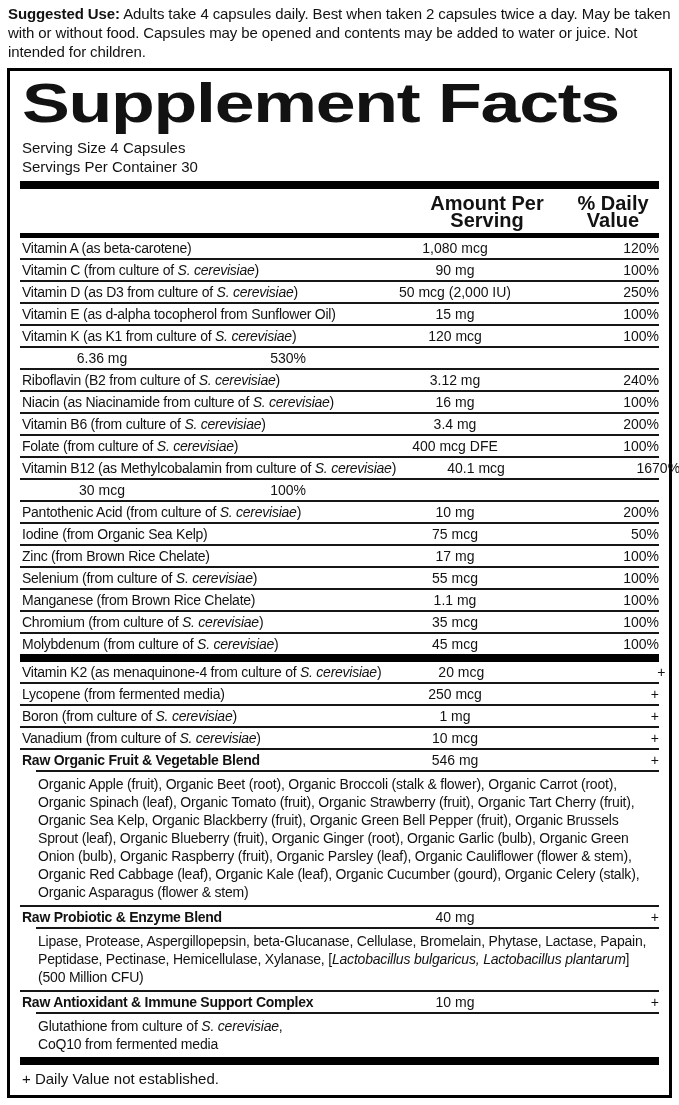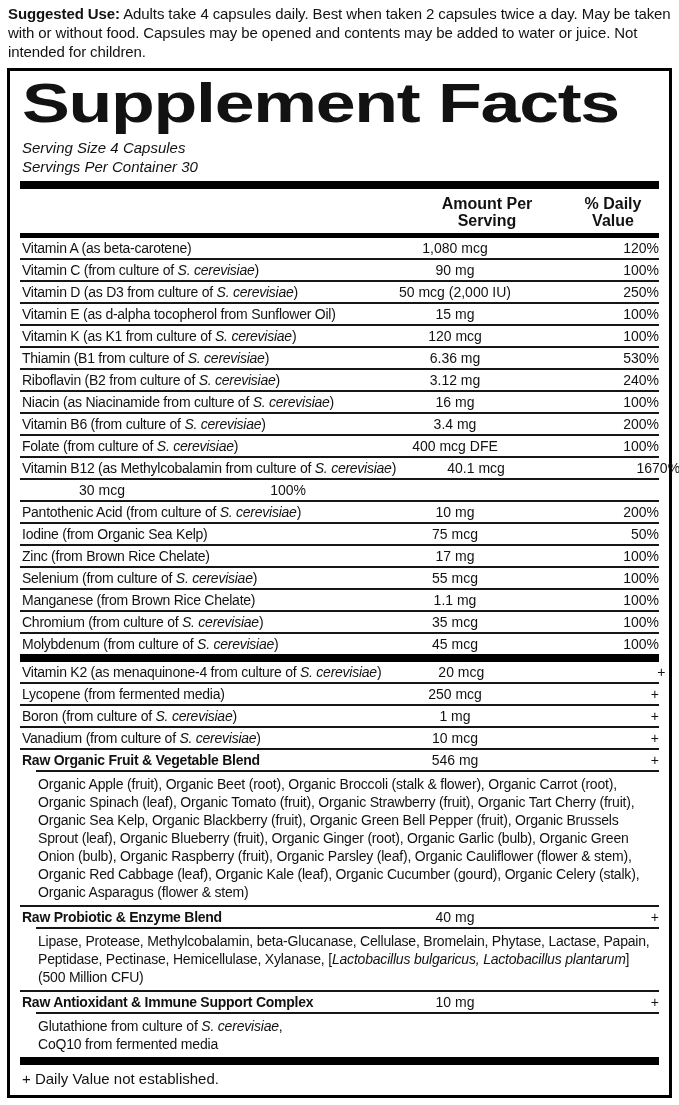--- a/index.html
+++ b/index.html
@@ -15,27 +15,27 @@
   .suggested b{font-weight:bold;}
 
   .panel{border:3px solid #000;padding:3px 10px 5px 10px;background:#fff;}
 
   .title{
     font-weight:bold;font-size:56px;line-height:58px;
     letter-spacing:-1px;white-space:nowrap;
     transform:scaleX(1.28);transform-origin:left center;
     margin:0 0 6px 2px;
   }
-  .serving{font-size:15px;line-height:19px;margin-left:2px;font-style:italic;}
+  .serving{font-size:15px;line-height:19px;margin-left:2px;}
 
   .bar{background:#000;height:8px;}
   .bar.thin{height:5px;}
   .bar.mt{margin-top:5px;}
 
-  .hdr-row{display:flex;align-items:flex-end;font-weight:bold;font-size:16px;line-height:17px;padding:6px 0 4px 0;}
+  .hdr-row{display:flex;align-items:flex-end;font-weight:bold;font-size:20px;line-height:17px;padding:6px 0 4px 0;}
   .hdr-spacer{flex:1;}
   .hdr-amount{width:160px;text-align:center;}
   .hdr-dv{width:92px;text-align:center;}
 
   .rows{}
   .row{display:flex;align-items:baseline;font-size:14px;line-height:17px;padding:2px 0 1px 2px;border-top:2px solid #161616;}
   .row.no-line{border-top:none;}
   .row .name{flex:1;white-space:nowrap;overflow:visible;letter-spacing:-0.25px;}
   .row .amount{width:160px;text-align:center;white-space:nowrap;flex:none;}
   .row .dv{width:92px;text-align:right;white-space:nowrap;flex:none;margin-left:32px;}
@@ -97,21 +97,20 @@
     <span class="name"><span>Vitamin E (as d-alpha tocopherol from Sunflower Oil)</span></span>
     <span class="amount">15 mg</span>
     <span class="dv">100%</span>
   </div>
         <div class="row">
     <span class="name"><span>Vitamin K (as K1 from culture of </span><i>S. cerevisiae</i><span>)</span></span>
     <span class="amount">120 mcg</span>
     <span class="dv">100%</span>
   </div>
         <div class="row">
-    <span class="name"><span>Thiamin (B1 from culture of </span><i>S. cerevisiae</i><span>)</span></span>
     <span class="amount">6.36 mg</span>
     <span class="dv">530%</span>
   </div>
         <div class="row">
     <span class="name"><span>Riboflavin (B2 from culture of </span><i>S. cerevisiae</i><span>)</span></span>
     <span class="amount">3.12 mg</span>
     <span class="dv">240%</span>
   </div>
         <div class="row">
     <span class="name"><span>Niacin (as Niacinamide from culture of </span><i>S. cerevisiae</i><span>)</span></span>
@@ -201,21 +200,21 @@
     <span class="name"><span>Raw Organic Fruit &amp; Vegetable Blend</span></span>
     <span class="amount">546 mg</span>
     <span class="dv">+</span>
   </div>
         <div class="sub"><span>Organic Apple (fruit), Organic Beet (root), Organic Broccoli (stalk &amp; flower), Organic Carrot (root), Organic Spinach (leaf), Organic Tomato (fruit), Organic Strawberry (fruit), Organic Tart Cherry (fruit), Organic Sea Kelp, Organic Blackberry (fruit), Organic Green Bell Pepper (fruit), Organic Brussels Sprout (leaf), Organic Blueberry (fruit), Organic Ginger (root), Organic Garlic (bulb), Organic Green Onion (bulb), Organic Raspberry (fruit), Organic Parsley (leaf), Organic Cauliflower (flower &amp; stem), Organic Red Cabbage (leaf), Organic Kale (leaf), Organic Cucumber (gourd), Organic Celery (stalk), Organic Asparagus (flower &amp; stem)</span></div>
         <div class="row bold">
     <span class="name"><span>Raw Probiotic &amp; Enzyme Blend</span></span>
     <span class="amount">40 mg</span>
     <span class="dv">+</span>
   </div>
-        <div class="sub"><span>Lipase, Protease, Methylcobalamin, beta-Glucanase, Cellulase, Bromelain, Phytase, Lactase, Papain, Peptidase, Pectinase, Hemicellulase, Xylanase, [</span><i>Lactobacillus bulgaricus, Lactobacillus plantarum</i><span>] (500 Million CFU)</span></div>
+        <div class="sub"><span>Lipase, Protease, Aspergillopepsin, beta-Glucanase, Cellulase, Bromelain, Phytase, Lactase, Papain, Peptidase, Pectinase, Hemicellulase, Xylanase, [</span><i>Lactobacillus bulgaricus, Lactobacillus plantarum</i><span>] (500 Million CFU)</span></div>
         <div class="row bold">
     <span class="name"><span>Raw Antioxidant &amp; Immune Support Complex</span></span>
     <span class="amount">10 mg</span>
     <span class="dv">+</span>
   </div>
         <div class="sub"><span>Glutathione from culture of </span><i>S. cerevisiae</i><span>,
 CoQ10 from fermented media</span></div>
       </div>
 
     <div class="bar"></div>

